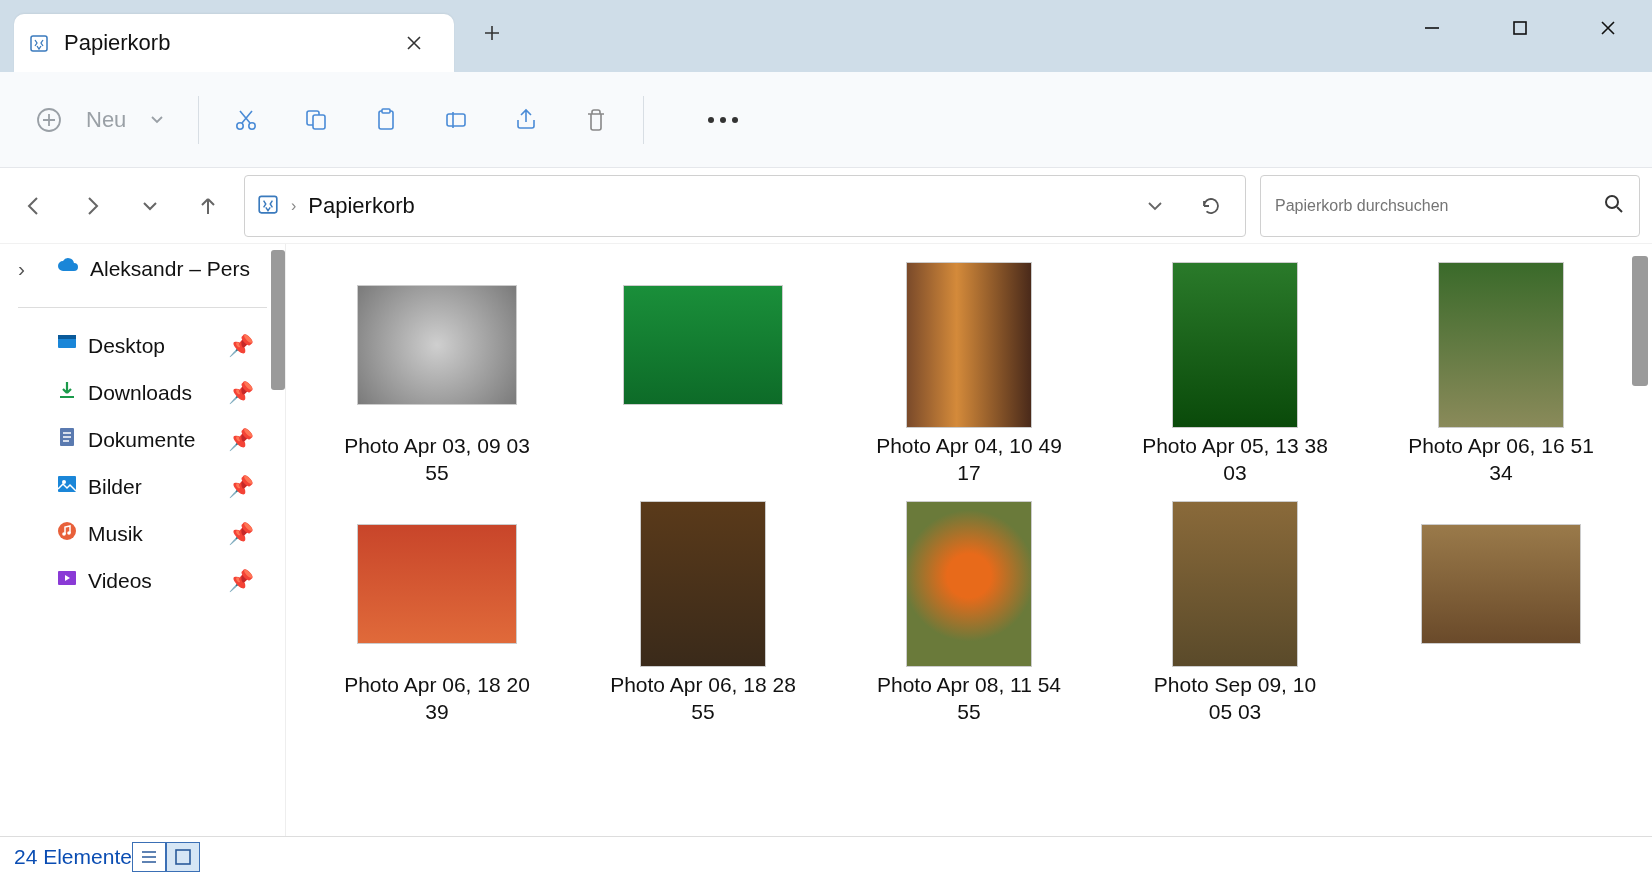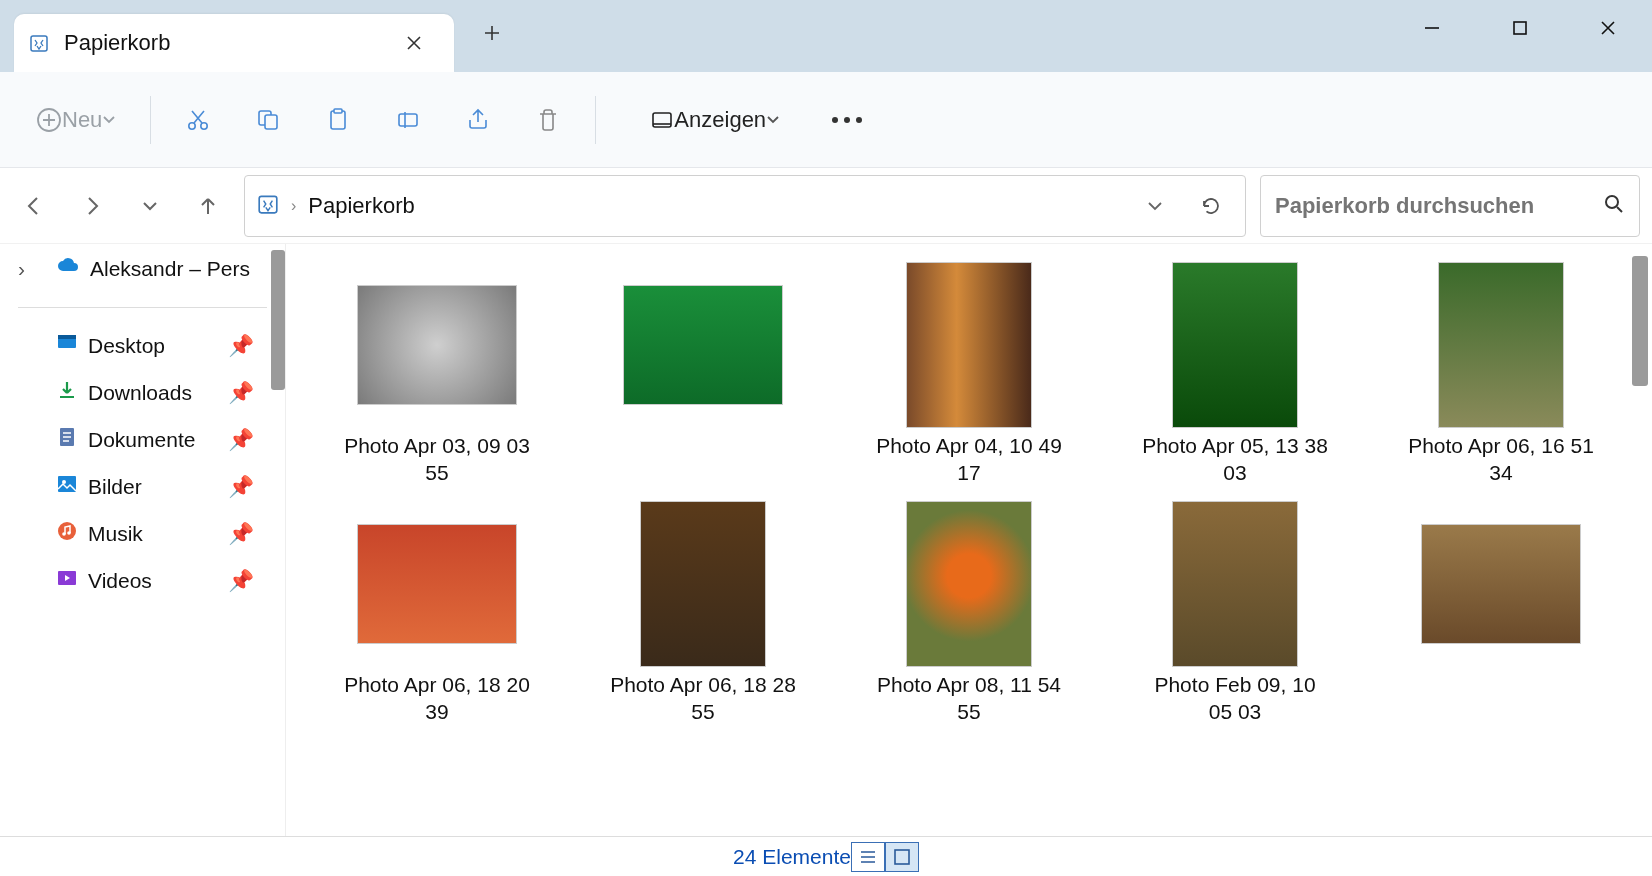--- a/index.html
+++ b/index.html
@@ -55,21 +55,21 @@
   background: #f8fafc;
   border-bottom: 1px solid #e5e7eb;
   display: flex;
   align-items: center;
   padding: 0 30px;
   gap: 10px;
 }
 .tb-group { display: flex; align-items: center; gap: 32px; }
 .tb-divider { width: 1px; height: 48px; background: #d8dee4; margin: 0 18px; }
 .tb-btn {
-  display: flex; align-items: center; gap: 0;
+  display: flex; align-items: center; gap: 24px;
   color: #6b7280; font-size: 22px;
   cursor: pointer; padding: 8px 6px;
 }
 .tb-btn.primary { color: #9aa0a6; }
 .tb-btn svg { display: block; }
 .tb-more { display:flex; gap:6px; }
 .tb-more span { width:6px;height:6px;border-radius:50%;background:#333; }
 
 
 .navrow {
@@ -97,21 +97,21 @@
 }
 .breadcrumb { flex:1; display:flex; align-items:center; gap:10px; font-size:22px; color:#111; }
 .searchbox {
   width: 380px; height: 62px;
   border: 1px solid #d0d0d0;
   border-radius: 4px;
   display: flex; align-items:center;
   padding: 0 14px;
   gap: 10px;
 }
-.searchbox input { flex:1; border:none; outline:none; font-size:22px; color:#777; background:transparent;font-weight:bold; }
+.searchbox input { flex:1; border:none; outline:none; font-size:16px; color:#777; background:transparent; }
 
 
 .body {
   display: flex;
   height: calc(876px - 72px - 96px - 76px - 40px);
 }
 .sidebar {
   width: 286px;
   border-right: 1px solid #eee;
   overflow:hidden;
@@ -158,21 +158,21 @@
 .thumb-img.portrait  > div { width:126px; height:166px; }
 .thumb-name { font-size:21px; color:#111; text-align:center; line-height:1.3; max-width:190px; white-space:normal; }
 
 
 .statusbar {
   height: 40px;
   border-top: 1px solid #ddd;
   display:flex; align-items:center;
   padding: 0 14px;
   font-size:21px; color:#0a4db3;
-  justify-content: center;
+  justify-content: flex-start;
 }
 .view-toggle { display:flex; gap:0; }
 .vt-btn { width:34px;height:30px;border:1px solid #3a6fb5;display:flex;align-items:center;justify-content:center;cursor:pointer; }
 .vt-btn.active { background:#d6e6f5; }
 
 
 .ph { border:1px solid #ccc; }
 .g1 { background: radial-gradient(circle at 50% 50%, #cfcfcf, #7a7a7a); }
 .g2 { background: linear-gradient(#1a8f3a,#0d6b28); }
 .g3 { background: linear-gradient(90deg,#7a4a2a,#d48a3a 40%,#4a2a1a); }
@@ -271,30 +271,20 @@
           <path d="M5 13v6a2 2 0 002 2h12a2 2 0 002-2v-6M13 3v12M8 8l5-5 5 5" stroke="#4a8bd6" stroke-width="1.6" fill="none"></path>
         </svg>
       </span>
     <span class="tb-btn">
         <svg width="26" height="26" viewBox="0 0 26 26">
           <path d="M5 7h16M9 7V5a2 2 0 012-2h4a2 2 0 012 2v2m-9 0v14a2 2 0 002 2h6a2 2 0 002-2V7" stroke="#888" stroke-width="1.6" fill="none"></path>
         </svg>
       </span>
   </div>
   <div class="tb-divider"></div>
-  <div class="tb-btn" style="color:#222;margin-left:20px;">
-    <svg width="24" height="24" viewBox="0 0 24 24">
-        <rect x="3" y="5" width="18" height="14" rx="2" stroke="#222" stroke-width="1.6" fill="none"></rect>
-        <path d="M3 16h18" stroke="#222" stroke-width="1.6"></path>
-      </svg>
-    <span>Anzeigen</span>
-    <svg width="14" height="14" viewBox="0 0 14 14">
-        <path d="M2 4l5 5 5-5" stroke="#555" stroke-width="1.8" fill="none"></path>
-      </svg>
-  </div>
   <div class="tb-btn" style="margin-left:30px;">
     <div class="tb-more">
         <span></span>
         <span></span>
         <span></span>
       </div>
   </div>
 </div>
 
 <div class="navrow">
@@ -463,21 +453,21 @@
         <div class="thumb">
           <div class="thumb-img portrait">
             <div class="ph g9"></div>
           </div>
           <div class="thumb-name">Photo Apr 08, 11 54 55</div>
         </div>
         <div class="thumb">
           <div class="thumb-img portrait">
             <div class="ph g11"></div>
           </div>
-          <div class="thumb-name">Photo Feb 09, 10 05 03</div>
+          <div class="thumb-name">Photo Sep 09, 10 05 03</div>
         </div>
         <div class="thumb">
           <div class="thumb-img landscape">
             <div class="ph g12"></div>
           </div>
         </div>
       </div>
   </div>
 </div>
 

